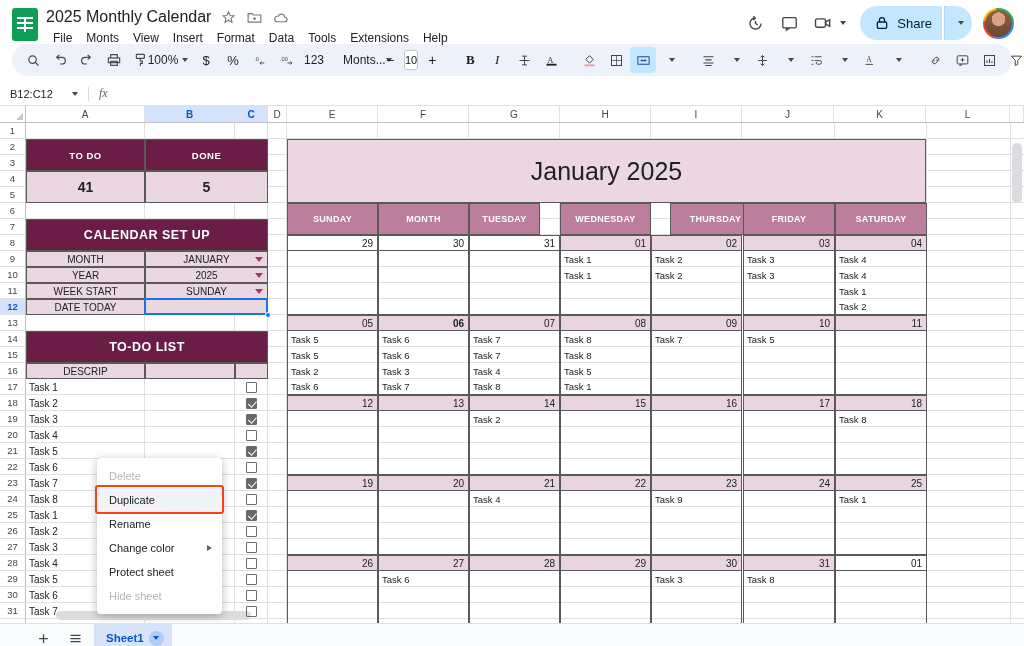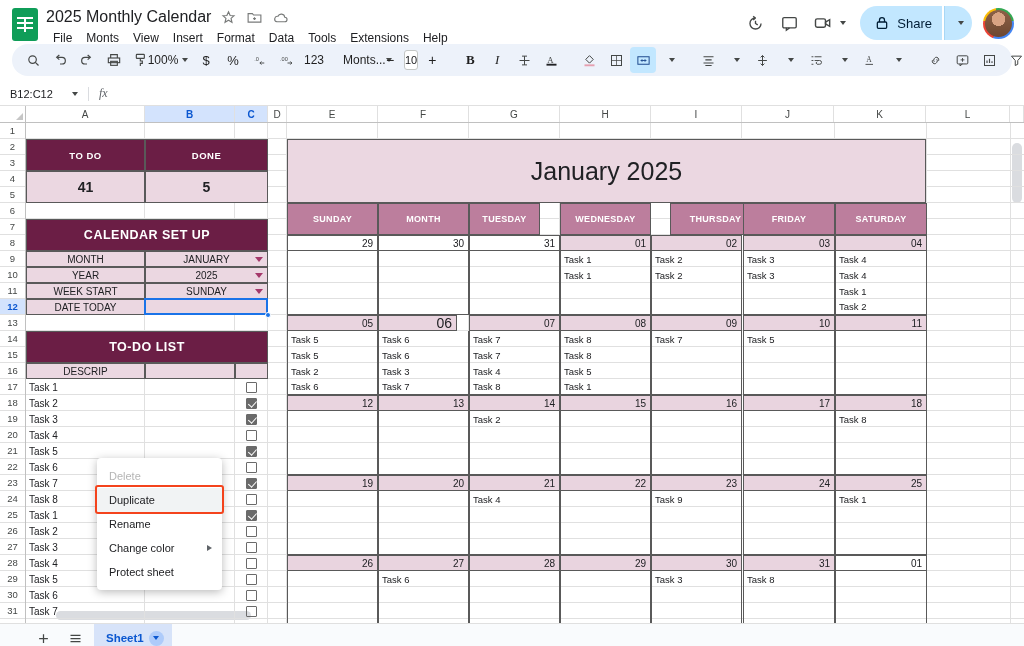--- a/index.html
+++ b/index.html
@@ -770,21 +770,21 @@
         </div>
         <div class="cell lf" style="left: 261px; top: 224px; width: 91px; height: 16px; font-size: 9.5px; border-left: 1px solid rgb(89, 89, 89); border-right: 1px solid rgb(89, 89, 89);">
           <span>Task 5</span>
         </div>
         <div class="cell lf" style="left: 261px; top: 240px; width: 91px; height: 16px; font-size: 9.5px; border-left: 1px solid rgb(89, 89, 89); border-right: 1px solid rgb(89, 89, 89);">
           <span>Task 2</span>
         </div>
         <div class="cell lf" style="left: 261px; top: 256px; width: 91px; height: 16px; font-size: 9.5px; border-left: 1px solid rgb(89, 89, 89); border-right: 1px solid rgb(89, 89, 89); border-bottom: 1px solid rgb(89, 89, 89);">
           <span>Task 6</span>
         </div>
-        <div class="cell pinklight2 bord rt" style="left: 352px; top: 192px; width: 79px; height: 16px; font-size: 14px;">
+        <div class="cell pinklight2 bord rt" style="left: 352px; top: 192px; width: 91px; height: 16px; font-size: 10px; font-weight: bold;">
           <span>06</span>
         </div>
         <div class="cell lf" style="left: 352px; top: 208px; width: 91px; height: 16px; font-size: 9.5px; border-left: 1px solid rgb(89, 89, 89); border-right: 1px solid rgb(89, 89, 89);">
           <span>Task 6</span>
         </div>
         <div class="cell lf" style="left: 352px; top: 224px; width: 91px; height: 16px; font-size: 9.5px; border-left: 1px solid rgb(89, 89, 89); border-right: 1px solid rgb(89, 89, 89);">
           <span>Task 6</span>
         </div>
         <div class="cell lf" style="left: 352px; top: 240px; width: 91px; height: 16px; font-size: 9.5px; border-left: 1px solid rgb(89, 89, 89); border-right: 1px solid rgb(89, 89, 89);">
           <span>Task 3</span>
@@ -1194,20 +1194,23 @@
       </div>
       <div class="ctxitem">
         <span>Rename</span>
       </div>
       <div class="ctxitem">
         <span>Change color</span>
         <span class="ctx-arrow"></span>
       </div>
       <div class="ctxitem">
         <span>Protect sheet</span>
+      </div>
+      <div class="ctxitem disabled">
+        <span>Hide sheet</span>
       </div>
     </div>
   <div class="hlbox"></div>
 </div>
 
 <div class="bottombar">
   <div class="bb-btn">
     <svg width="15" height="15" viewBox="0 0 24 24">
         <path d="M12 5v14M5 12h14" stroke="#444746" stroke-width="2"></path>
       </svg>

